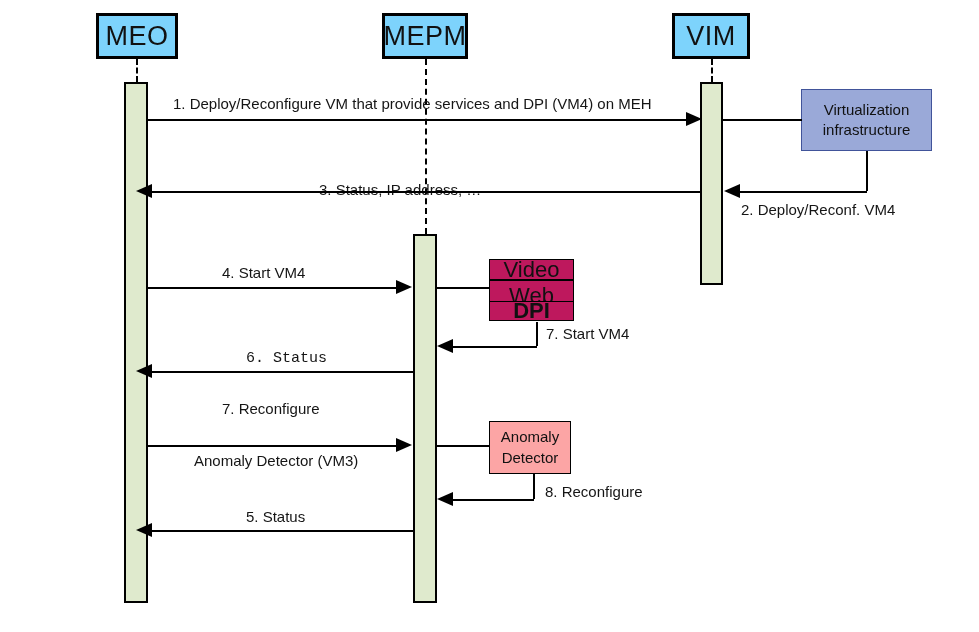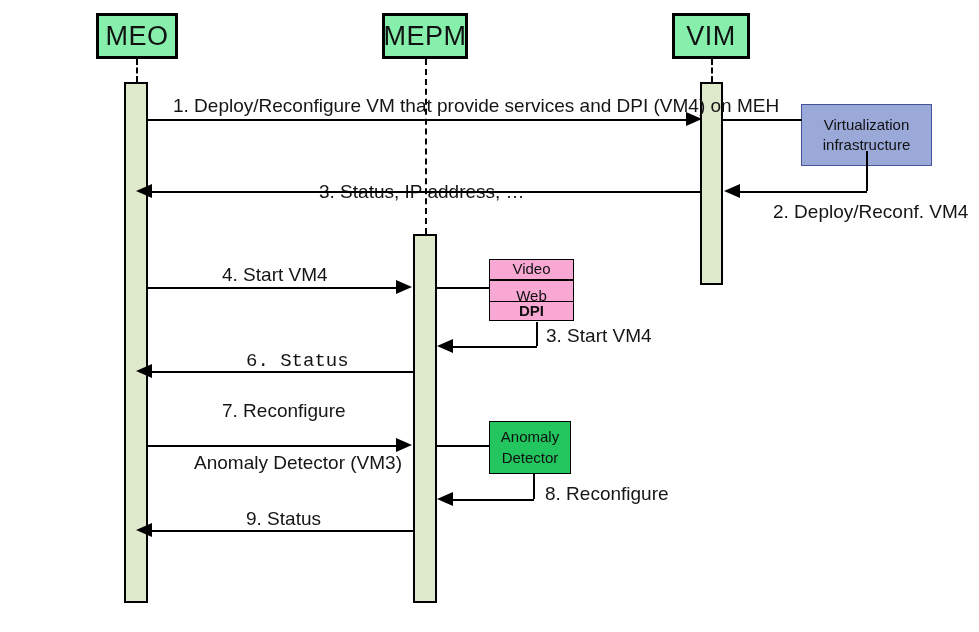--- a/index.html
+++ b/index.html
@@ -17,21 +17,21 @@
     height: 632px;
     background: #ffffff;
     overflow: hidden;
   }
 
   
   .participant {
     position: absolute;
     box-sizing: border-box;
     border: 3px solid #000000;
-    background: #86efac;
+    background: #7dd3fc;
     display: flex;
     align-items: center;
     justify-content: center;
     font-size: 27px;
     letter-spacing: 0.5px;
     color: #111111;
   }
 
   
   .lifeline {
@@ -58,28 +58,28 @@
     text-align: center;
     font-size: 15px;
     line-height: 1.35;
     color: #111111;
   }
   .objbox.blue-dark {
     background: #9aa9d8;
     border: 1px solid #41549a;
   }
   .objbox.blue-light {
-    background: #22c55e;
+    background: #fca5a5;
     border: 1px solid #000000;
     align-items: center;
   }
   .objbox.blue-light-stack {
-    background: #f9a8d4;
+    background: #be185d;
     border: 1px solid #000000;
-    font-size: 15px;
+    font-size: 22px;
   }
 
   
   .hline {
     position: absolute;
     height: 0;
     border-top: 2px solid #000000;
   }
   .vline {
     position: absolute;
@@ -100,21 +100,21 @@
   }
   .arrow-left {
     border-top: 7px solid transparent;
     border-bottom: 7px solid transparent;
     border-right: 16px solid #000000;
   }
 
   
   .msglabel {
     position: absolute;
-    font-size: 19px;
+    font-size: 15px;
     color: #151515;
     white-space: nowrap;
   }
 </style>
 </head>
 <body>
 
 <div id="canvas">
 
   <div class="participant" style="left:96px; top:13px; width:82px; height:46px;">
@@ -132,21 +132,21 @@
   <div class="lifeline" style="left:136px; top:59px; height:23px;"></div>
   <div class="lifeline" style="left:425px; top:59px; height:175px;"></div>
   <div class="lifeline" style="left:711px; top:59px; height:23px;"></div>
 
   <div class="activation" style="left:124px; top:82px; width:24px; height:521px;"></div>
 
   <div class="activation" style="left:413px; top:234px; width:24px; height:369px;"></div>
 
   <div class="activation" style="left:700px; top:82px; width:23px; height:203px;"></div>
 
-  <div class="objbox blue-dark" style="left:801px; top:89px; width:131px; height:62px;margin-top:15px;">
+  <div class="objbox blue-dark" style="left:801px; top:89px; width:131px; height:62px;">
     <span>Virtualization infrastructure</span>
   </div>
 
   <div class="objbox blue-light-stack" style="left:489px; top:259px; width:85px; height:21px;">
     <span>Video</span>
   </div>
   <div class="objbox blue-light-stack" style="left:489px; top:280px; width:85px; height:32px;">
     <span>Web</span>
   </div>
   <div class="objbox blue-light-stack" style="left:489px; top:301px; width:85px; height:20px;font-weight:bold;">
@@ -157,52 +157,52 @@
     <span>Anomaly Detector</span>
   </div>
 
   <div class="msglabel" style="left:173px; top:95px;">1. Deploy/Reconfigure VM that provide services and DPI (VM4) on MEH</div>
   <div class="hline" style="left:148px; top:119px; width:546px;"></div>
   <div class="arrow-right" style="left:686px; top:112px;"></div>
 
   <div class="vline" style="left:866px; top:151px; height:40px;"></div>
   <div class="hline" style="left:739px; top:191px; width:128px;"></div>
   <div class="arrow-left" style="left:724px; top:184px;"></div>
-  <div class="msglabel" style="left:741px; top:201px;margin-left:32px;">2. Deploy/Reconf. VM4</div>
+  <div class="msglabel" style="left:741px; top:201px;">2. Deploy/Reconf. VM4</div>
 
   <div class="hline" style="left:723px; top:119px; width:79px;"></div>
 
   <div class="msglabel" style="left:319px; top:166px;margin-top:15px;">3. Status, IP address,  …</div>
   <div class="hline" style="left:151px; top:191px; width:549px;"></div>
   <div class="arrow-left" style="left:136px; top:184px;"></div>
 
   <div class="msglabel" style="left:222px; top:264px;text-align:center;">4. Start VM4</div>
   <div class="hline" style="left:148px; top:287px; width:249px;"></div>
   <div class="arrow-right" style="left:396px; top:280px;"></div>
 
   <div class="hline" style="left:437px; top:287px; width:53px;"></div>
 
   <div class="vline" style="left:536px; top:322px; height:24px;"></div>
   <div class="hline" style="left:452px; top:346px; width:85px;"></div>
   <div class="arrow-left" style="left:437px; top:339px;"></div>
-  <div class="msglabel" style="left:546px; top:325px;">3. Start VM4</div>
+  <div class="msglabel" style="left:546px; top:325px;">7. Start VM4</div>
 
   <div class="msglabel" style="left:246px; top:350px;font-family:Liberation Mono, monospace;">6. Status</div>
   <div class="hline" style="left:151px; top:371px; width:262px;"></div>
   <div class="arrow-left" style="left:136px; top:364px;"></div>
 
   <div class="msglabel" style="left:222px; top:400px;">7. Reconfigure</div>
   <div class="hline" style="left:148px; top:445px; width:249px;"></div>
   <div class="arrow-right" style="left:396px; top:438px;"></div>
   <div class="msglabel" style="left:194px; top:452px;">Anomaly Detector (VM3)</div>
 
   <div class="hline" style="left:437px; top:445px; width:53px;"></div>
 
   <div class="vline" style="left:533px; top:474px; height:25px;"></div>
   <div class="hline" style="left:452px; top:499px; width:82px;"></div>
   <div class="arrow-left" style="left:437px; top:492px;"></div>
   <div class="msglabel" style="left:545px; top:483px;">8. Reconfigure</div>
 
-  <div class="msglabel" style="left:246px; top:508px;">9. Status</div>
+  <div class="msglabel" style="left:246px; top:508px;">5. Status</div>
   <div class="hline" style="left:151px; top:530px; width:262px;"></div>
   <div class="arrow-left" style="left:136px; top:523px;"></div>
 
 </div>
 
 </body></html>

